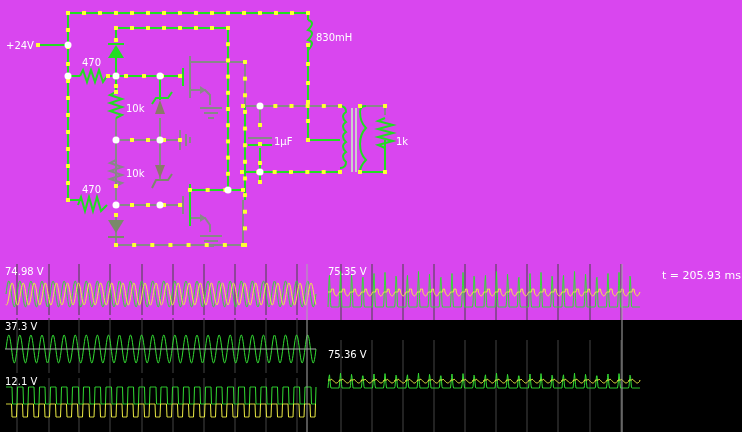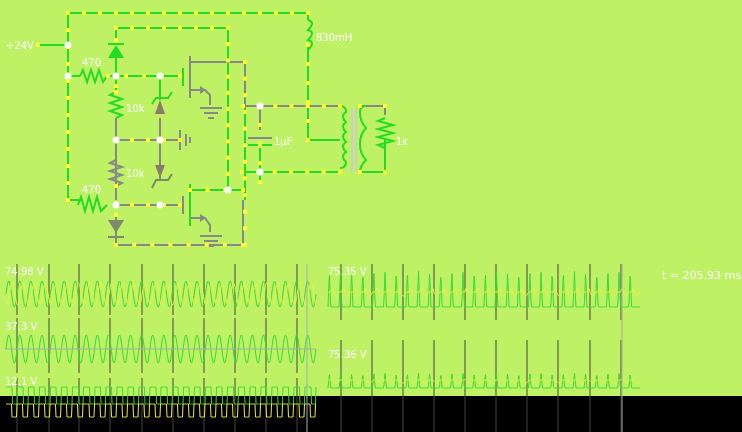--- a/index.html
+++ b/index.html
@@ -1,17 +1,17 @@
 <!DOCTYPE html>
 <html><head>
 <meta charset="utf-8">
 <style>
   html, body { margin:0; padding:0; background:#000; }
   body { width:742px; height:432px; overflow:hidden; position:relative; font-family:"DejaVu Sans", sans-serif; }
-  #app { position:absolute; left:0; top:0; width:742px; height:396px; background:#bef264; }
+  #app { position:absolute; left:0; top:0; width:742px; height:320px; background:#d946ef; }
   svg { position:absolute; left:0; top:0; }
   .lbl { fill:#fff; font-family:"DejaVu Sans", sans-serif; font-size:10px; }
   .scope-lbl { fill:#fff; font-family:"DejaVu Sans", sans-serif; font-size:10px; }
   .time-lbl { fill:#fff; font-family:"DejaVu Sans", sans-serif; font-size:11px; }
 </style>
 </head>
 <body>
 
 <div id="app">
 <svg width="742" height="432" viewBox="0 0 742 432">

